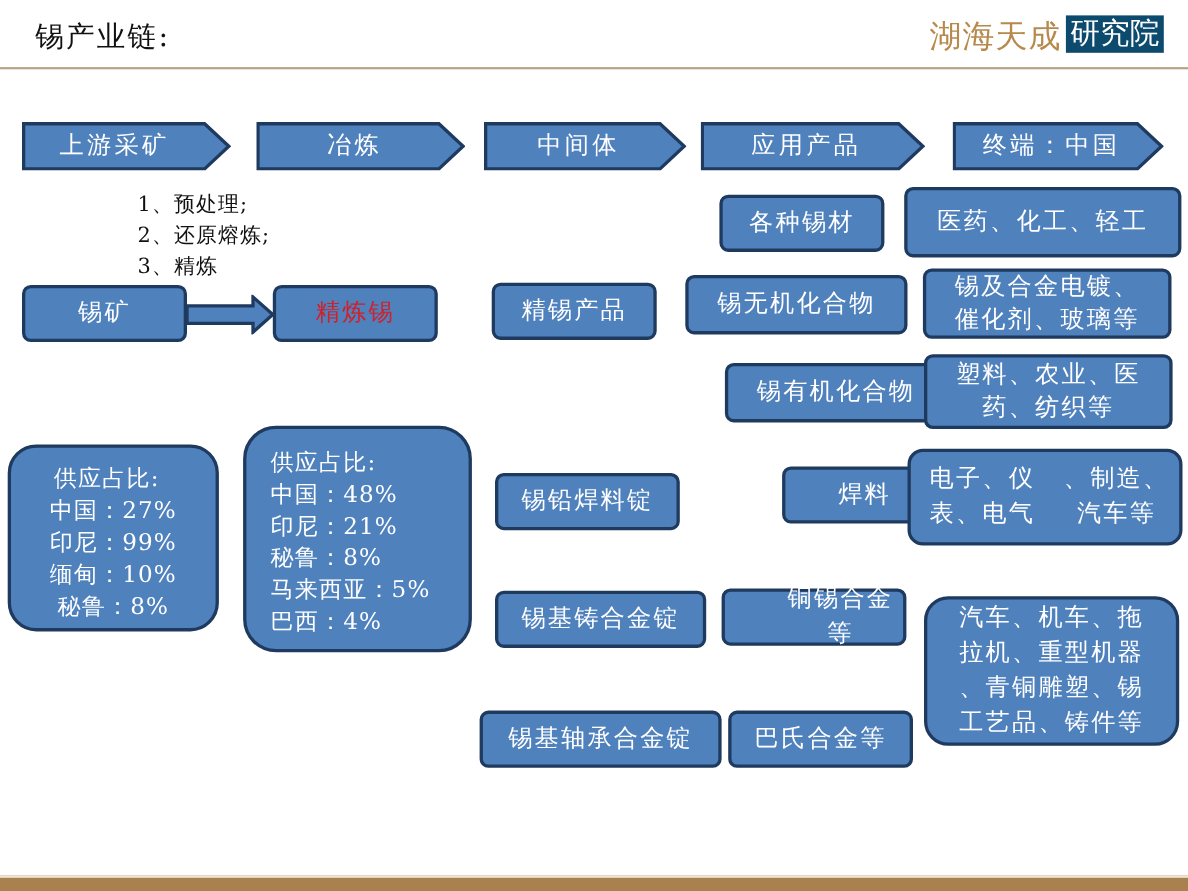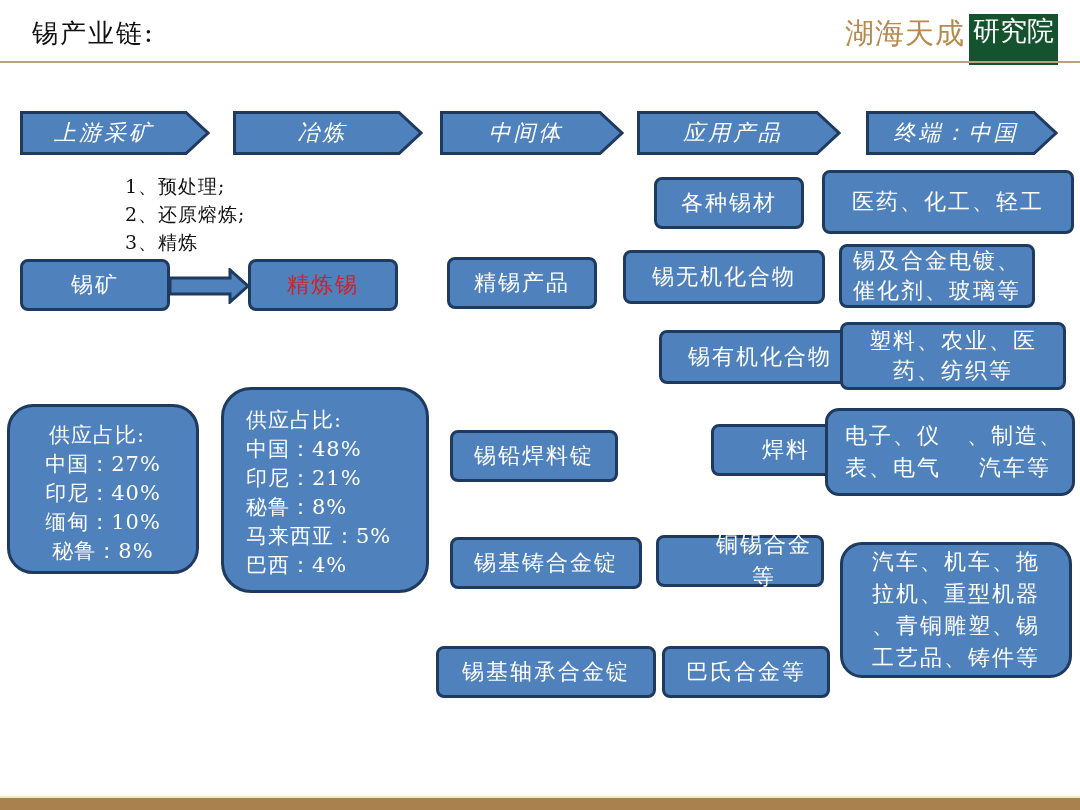--- a/index.html
+++ b/index.html
@@ -17,32 +17,32 @@
     }
     .logo {
       position: absolute; left: 845px; top: 14px; height: 36px;
       display: flex; align-items: flex-start;
     }
     .logo-text {
       font-size: 29px; color: #b68a4c; letter-spacing: 1px;
       font-family: "DejaVu Serif", serif; font-weight: normal;
     }
     .logo-badge {
-      margin-left: 4px; background: #14532d; color: #ffffff;
-      font-size: 27px; padding: 0 4px; height: 51px; line-height: 34px;
+      margin-left: 4px; background: #0c4a6e; color: #ffffff;
+      font-size: 27px; padding: 0 4px; height: 34px; line-height: 34px;
       font-family: "DejaVu Serif", serif;
     }
     .footer-bar {
       position: absolute; left: 0; bottom: 0; width: 1080px; height: 14px;
       background: #a8814f; border-top: 2px solid #f0e6d6;
     }
 
     
     .stage {
-      position: absolute; height: 44px; top: 111px; font-style: italic;
+      position: absolute; height: 44px; top: 111px;
     }
     .stage svg { position: absolute; left: 0; top: 0; }
     .stage span {
       position: absolute; left: 0; top: 0; height: 44px; line-height: 44px;
       color: #ffffff; font-size: 22px; letter-spacing: 3px; text-align: center;
     }
 
     .box {
       position: absolute; background: #4f81bd; border: 3px solid #1f3a5f;
       border-radius: 8px; color: #ffffff;
@@ -145,21 +145,21 @@
 <div class="box" style="left:656px;top:535px;width:168px;height:52px;padding-left:48px;">
   <span>铜锡合金等</span>
 </div>
 <div class="box" style="left:662px;top:646px;width:168px;height:52px;">
   <span>巴氏合金等</span>
 </div>
 
 <div class="box" style="left:822px;top:170px;width:252px;height:64px;flex-direction:row;line-height:30px;">
   <span>医药、化工、轻工</span>
 </div>
-<div class="box" style="left:839px;top:244px;width:196px;height:64px;flex-direction:column;line-height:30px;">
+<div class="box" style="left:839px;top:244px;width:226px;height:64px;flex-direction:column;line-height:30px;">
   <span>锡及合金电镀、</span>
   <span>催化剂、玻璃等</span>
 </div>
 <div class="box" style="left:840px;top:322px;width:226px;height:68px;flex-direction:column;line-height:30px;">
   <span>塑料、农业、医</span>
   <span>药、纺织等</span>
 </div>
 <div class="box big-r" style="left:825px;top:408px;width:250px;height:88px;flex-direction:row;line-height:32px;border-radius:14px;">
   <span>电子、仪表、电气</span>
   <span>、制造、汽车等</span>
@@ -167,21 +167,21 @@
 <div class="box big-r" style="left:840px;top:542px;width:232px;height:136px;flex-direction:column;line-height:32px;">
   <span>汽车、机车、拖</span>
   <span>拉机、重型机器</span>
   <span>、青铜雕塑、锡</span>
   <span>工艺品、铸件等</span>
 </div>
 
 <div class="box big-r" style="left:7px;top:404px;width:192px;height:170px;flex-direction:column;align-items:center;justify-content:flex-start;padding-top:14px;border-radius:26px;">
   <span class="share-line" style="margin-left:-12px;">供应占比:</span>
   <span class="share-line">中国：27%</span>
-  <span class="share-line">印尼：40%</span>
+  <span class="share-line">印尼：99%</span>
   <span class="share-line">缅甸：10%</span>
   <span class="share-line">秘鲁：8%</span>
 </div>
 <div class="box big-r left-text" style="left:221px;top:387px;width:208px;height:206px;flex-direction:column;padding:16px 0 0 22px;border-radius:30px;">
   <span class="share-line">供应占比:</span>
   <span class="share-line">中国：48%</span>
   <span class="share-line">印尼：21%</span>
   <span class="share-line">秘鲁：8%</span>
   <span class="share-line">马来西亚：5%</span>
   <span class="share-line">巴西：4%</span>

